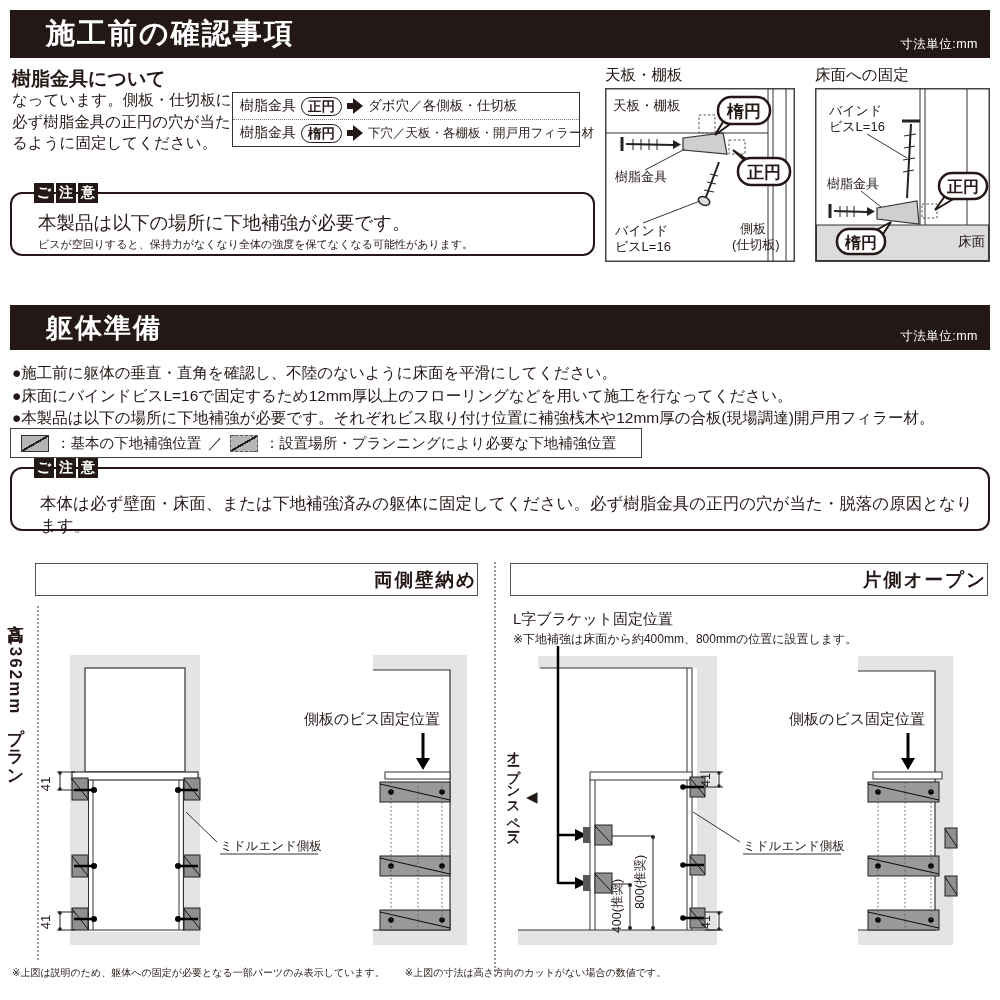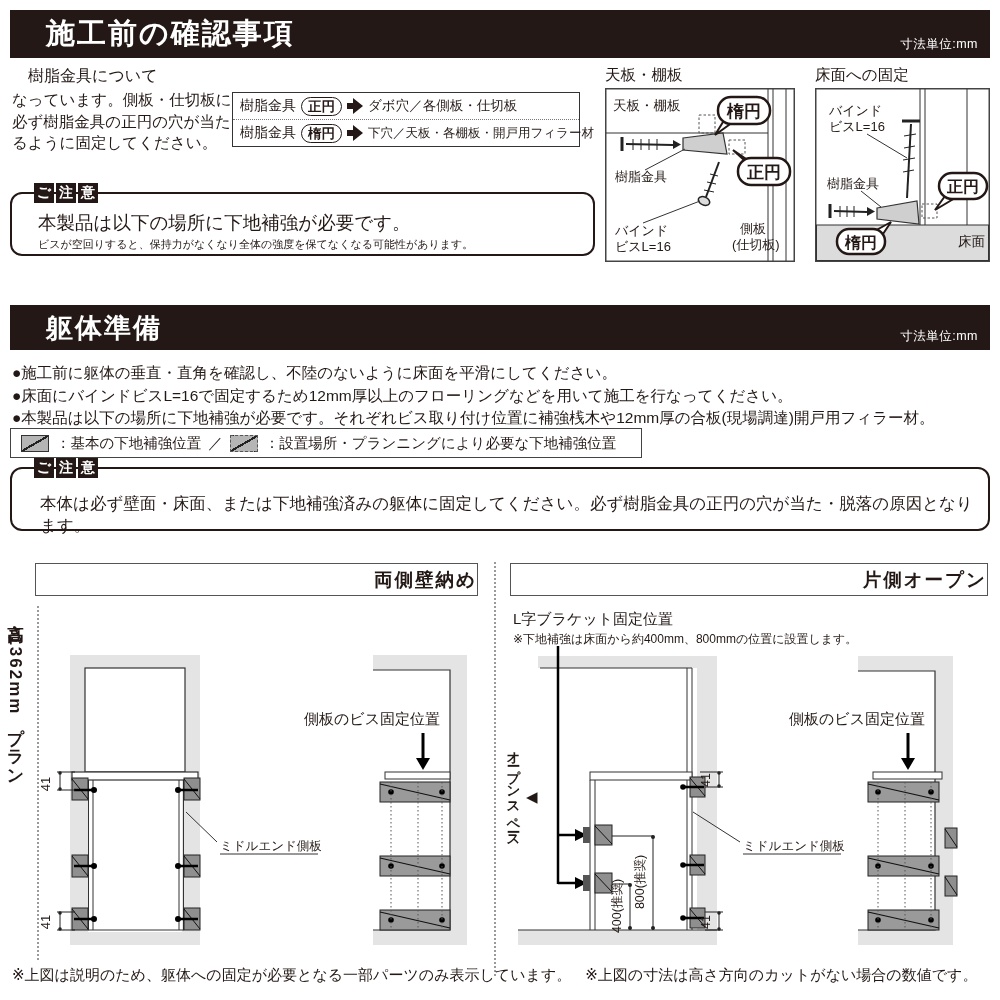--- a/index.html
+++ b/index.html
@@ -32,34 +32,34 @@
   .notice-line2{font-size:11px;}
   
   .legend{position:absolute;left:10px;top:428px;width:632px;height:30px;border:1.5px solid #444;box-sizing:border-box;display:flex;align-items:center;gap:7px;padding-left:10px;font-size:14.5px;white-space:nowrap;}
   .swatch{width:26px;height:15px;flex:none;background:linear-gradient(to bottom right,rgba(0,0,0,0) 46%,#222 46%,#222 54%,rgba(0,0,0,0) 54%),#b5b5b5;}
   .swatch.solid{border:1.5px solid #333;}
   .swatch.dashed{border:1.5px dashed #555;}
   
   .plan-head{position:absolute;top:563px;height:33px;border:1.5px solid #555;box-sizing:border-box;display:flex;align-items:center;justify-content:flex-end;font-size:18.5px;font-weight:bold;letter-spacing:2px;background:#fff;}
   .vdots{position:absolute;border-left:2px dotted #9a9a9a;width:0;}
   .vtext{writing-mode:vertical-rl;letter-spacing:2px;}
-  .footer-notes{position:absolute;left:12px;top:966px;display:flex;gap:14px;font-size:15px;white-space:nowrap;}
+  .footer-notes{position:absolute;left:12px;top:966px;display:flex;gap:20px;font-size:10px;white-space:nowrap;}
   svg text{font-family:"Liberation Sans","DejaVu Sans",sans-serif;fill:#231815;}
 </style>
 </head>
 <body>
 
 <div id="page">
 
   <div class="bar" style="top:10px;height:48px;">
     <span class="bar-title" style="font-size:29px;">施工前の確認事項</span>
     <span class="bar-unit">寸法単位:mm</span>
   </div>
 
-  <div class="abs" style="left:28px;top:66px;font-size:16px;font-weight:normal;">樹脂金具について</div>
+  <div class="abs" style="left:12px;top:66px;font-size:19px;font-weight:bold;">樹脂金具について</div>
   <div class="abs" style="left:12px;top:89px;">
     <div class="para-line">なっています。側板・仕切板には</div>
     <div class="para-line">必ず樹脂金具の正円の穴が当た</div>
     <div class="para-line">るように固定してください。</div>
   </div>
 
   <div class="ftable">
     <div class="frow first">
       <span class="flabel">樹脂金具</span>
       <span class="badge">正円</span>

